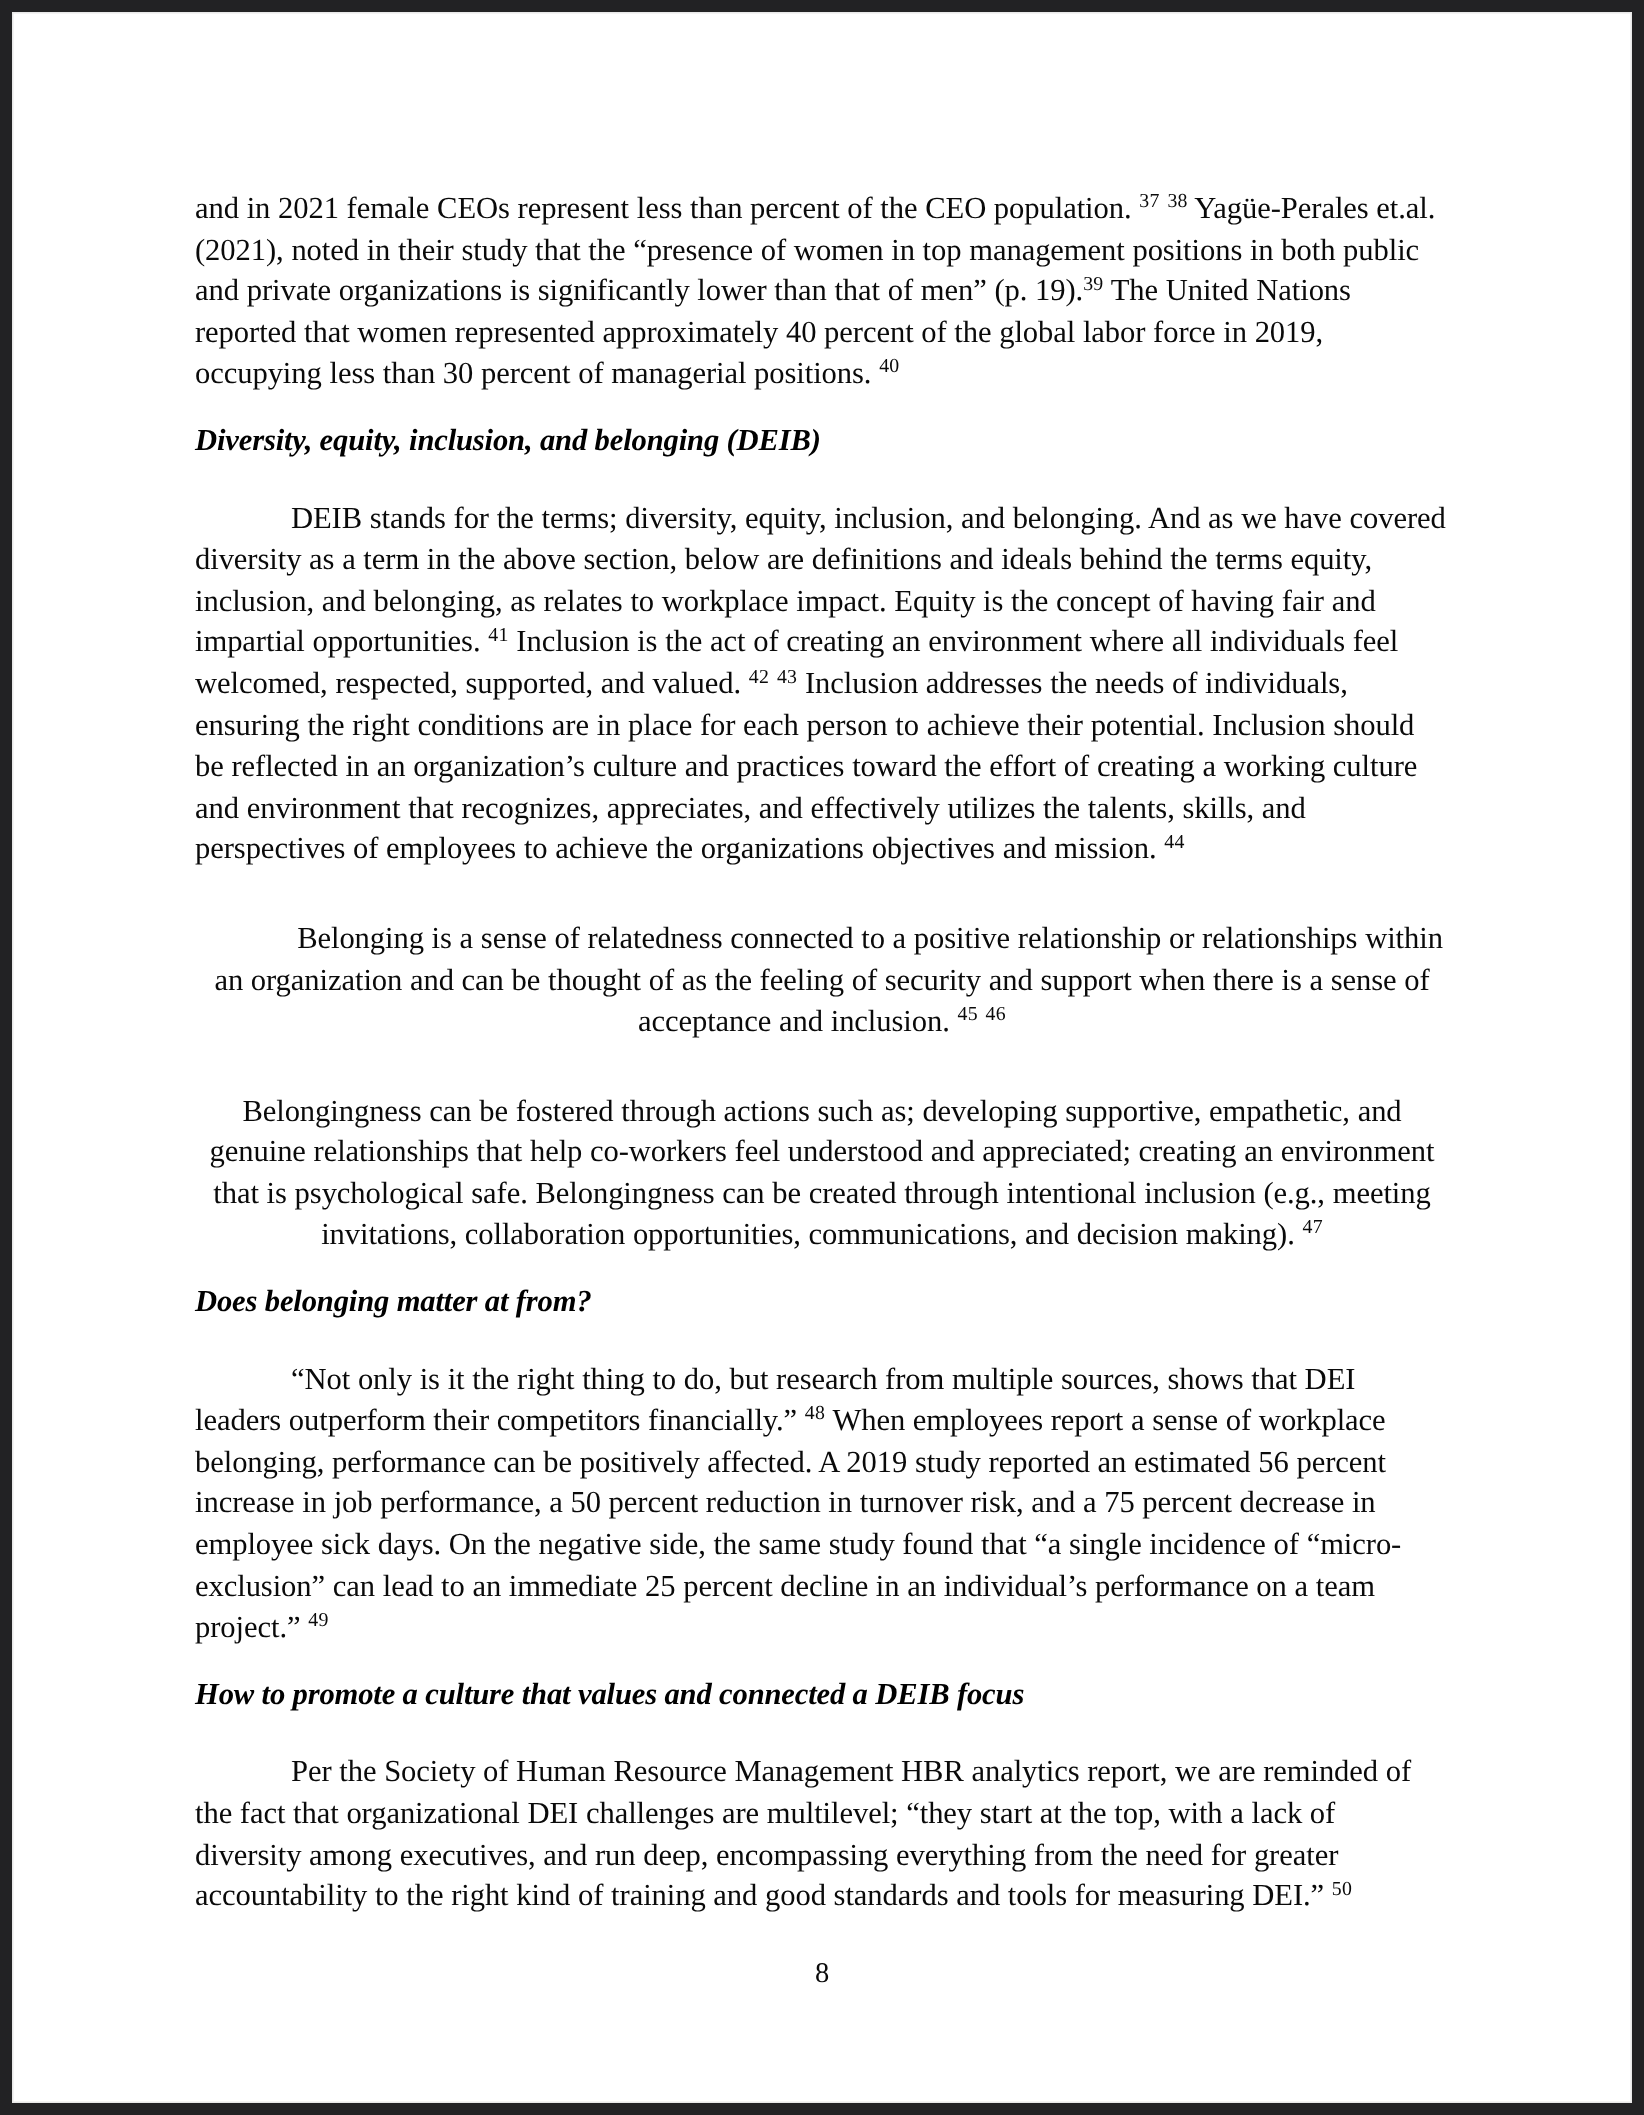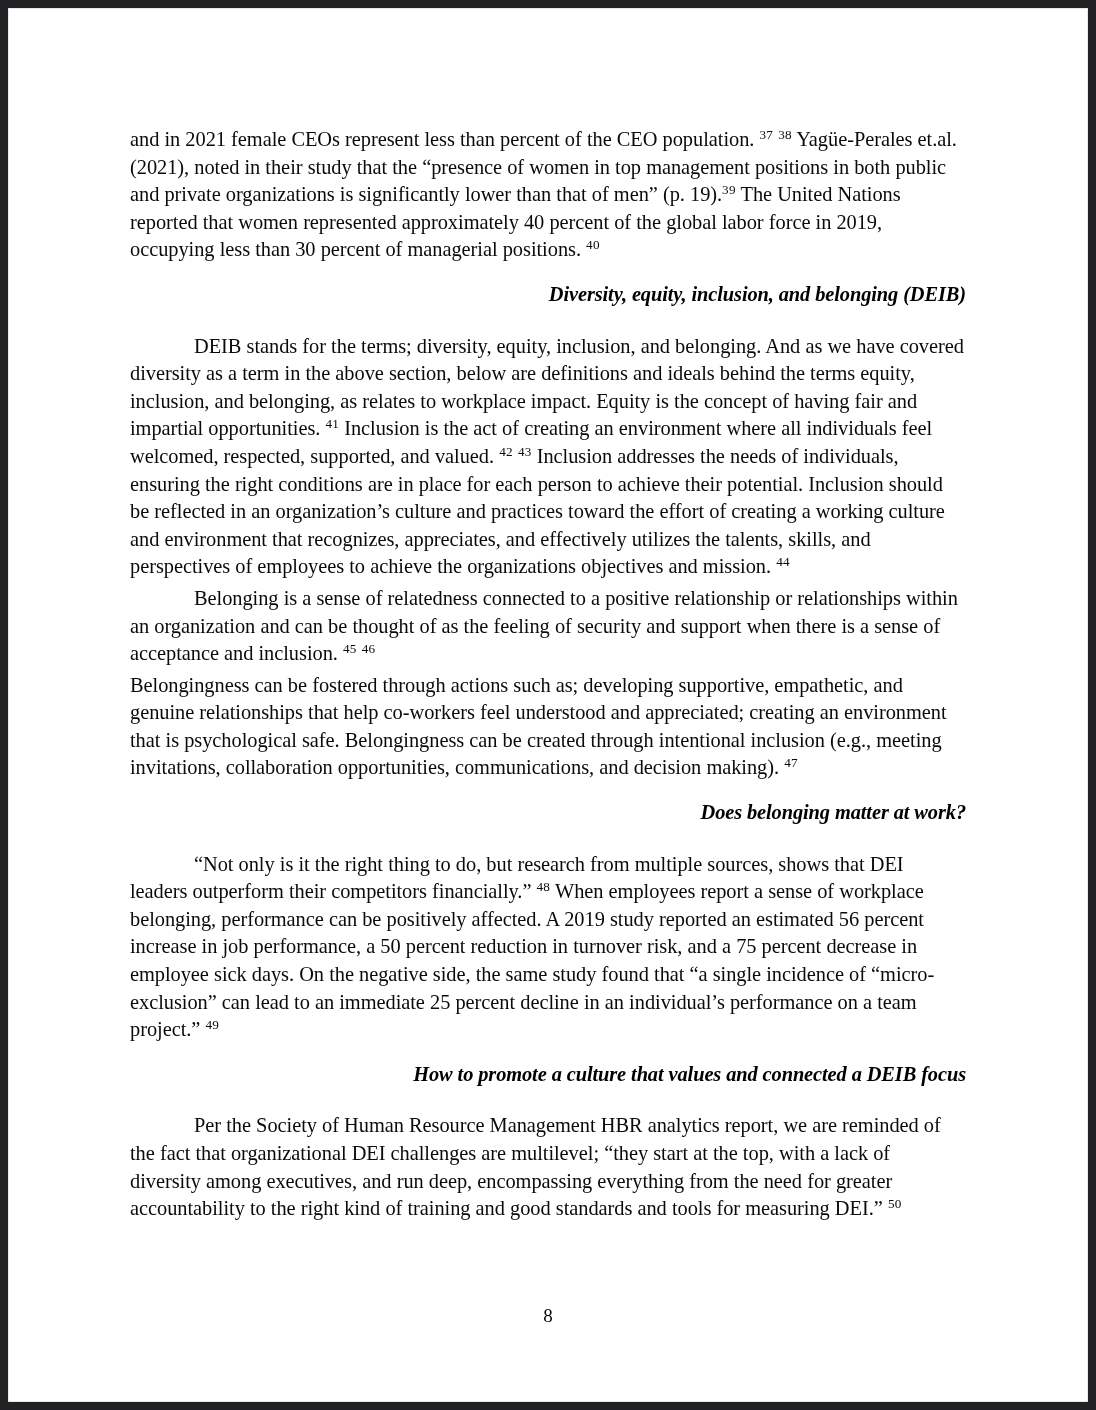--- a/index.html
+++ b/index.html
@@ -47,31 +47,31 @@
     color: #0a0a0a;
     text-align: left;
     letter-spacing: -0.05px;
     word-spacing: 0.1px;
   }
   p.para.indent {
     text-indent: 64px;
     margin-top: 24px;
   }
   p.para.gap-md {
-    margin-top: 4px;
+    margin-top: 32px;
+    text-align: center;
   }
   h3.section-heading {
     margin: 0;
     font-size: 20.4px;
     line-height: 27.6px;
     font-weight: bold;
     font-style: italic;
     color: #000000;
     letter-spacing: -0.1px;
-    text-align: right;
   }
   h3.section-heading.gap-before {
     margin-top: 17px;
   }
   h3.section-heading.gap-after {
     margin-bottom: 10px;
   }
   sup.fn {
     font-size: 13.2px;
     line-height: 0;
@@ -100,21 +100,21 @@
       <p class="para"><span>and in 2021 female CEOs represent less than percent of the CEO population. </span><sup class="fn">37</sup><span> </span><sup class="fn">38</sup><span> Yagüe-Perales et.al. (2021), noted in their study that the “presence of women in top management positions in both public and private organizations is significantly lower than that of men” (p. 19).</span><sup class="fn">39</sup><span> The United Nations reported that women represented approximately 40 percent of the global labor force in 2019, occupying less than 30 percent of managerial positions. </span><sup class="fn">40</sup></p>
 
       <h3 class="section-heading gap-before gap-after">Diversity, equity, inclusion, and belonging (DEIB)</h3>
 
       <p class="para indent"><span>DEIB stands for the terms; diversity, equity, inclusion, and belonging. And as we have covered diversity as a term in the above section, below are definitions and ideals behind the terms equity, inclusion, and belonging, as relates to workplace impact. Equity is the concept of having fair and impartial opportunities. </span><sup class="fn">41</sup><span>  Inclusion is the act of creating an environment where all individuals feel welcomed, respected, supported, and valued. </span><sup class="fn">42</sup><span> </span><sup class="fn">43</sup><span>  Inclusion addresses the needs of individuals, ensuring the right conditions are in place for each person to achieve their potential. Inclusion should be reflected in an organization’s culture and practices toward the effort of creating a working culture and environment that recognizes, appreciates, and effectively utilizes the talents, skills, and perspectives of employees to achieve the organizations objectives and mission. </span><sup class="fn">44</sup></p>
 
       <p class="para indent gap-md"><span>Belonging is a sense of relatedness connected to a positive relationship or relationships within an organization and can be thought of as the feeling of security and support when there is a sense of acceptance and inclusion. </span><sup class="fn">45</sup><span> </span><sup class="fn">46</sup></p>
 
       <p class="para gap-md"><span>Belongingness can be fostered through actions such as; developing supportive, empathetic, and genuine relationships that help co-workers feel understood and appreciated; creating an environment that is psychological safe. Belongingness can be created through intentional inclusion (e.g., meeting invitations, collaboration opportunities, communications, and decision making). </span><sup class="fn">47</sup></p>
 
-      <h3 class="section-heading gap-before gap-after">Does belonging matter at work?</h3>
+      <h3 class="section-heading gap-before gap-after">Does belonging matter at from?</h3>
 
       <p class="para indent"><span>“Not only is it the right thing to do, but research from multiple sources, shows that DEI leaders outperform their competitors financially.” </span><sup class="fn">48</sup><span> When employees report a sense of workplace belonging, performance can be positively affected. A 2019 study reported an estimated 56 percent increase in job performance, a 50 percent reduction in turnover risk, and a 75 percent decrease in employee sick days. On the negative side, the same study found that “a single incidence of “micro-exclusion” can lead to an immediate 25 percent decline in an individual’s performance on a team project.” </span><sup class="fn">49</sup></p>
 
       <h3 class="section-heading gap-before gap-after">How to promote a culture that values and connected a DEIB focus</h3>
 
       <p class="para indent"><span>Per the Society of Human Resource Management HBR analytics report, we are reminded of the fact that organizational DEI challenges are multilevel; “they start at the top, with a lack of diversity among executives, and run deep, encompassing everything from the need for greater accountability to the right kind of training and good standards and tools for measuring DEI.” </span><sup class="fn">50</sup></p>
 
     </div>
 
     <div class="page-number">8</div>

